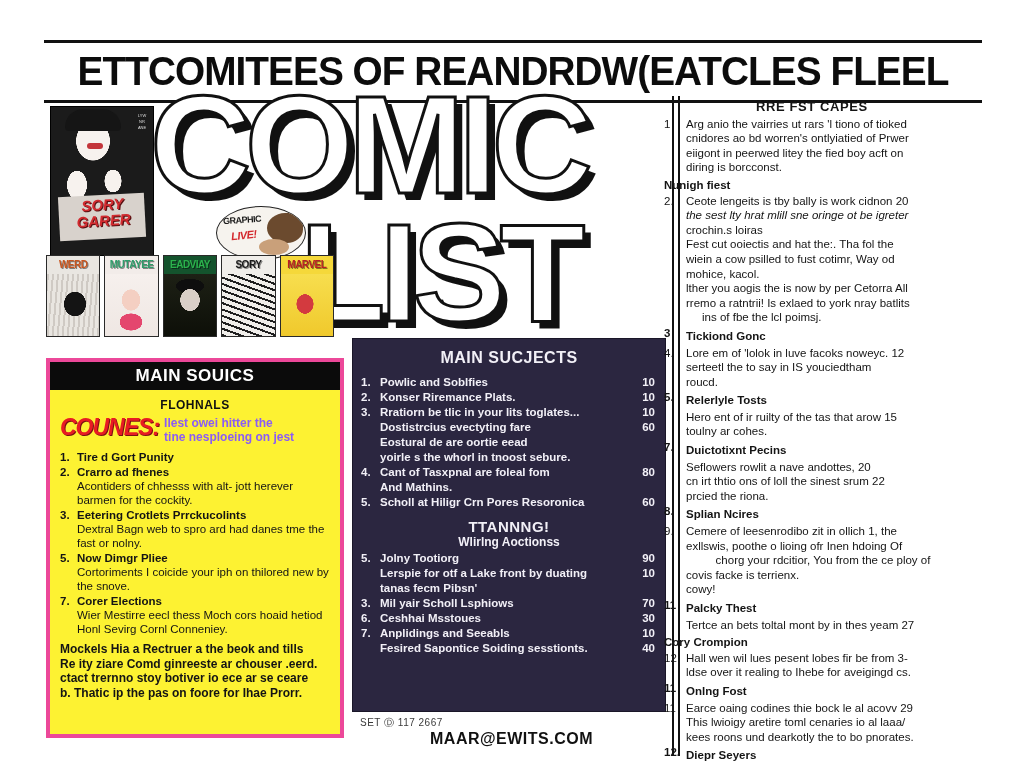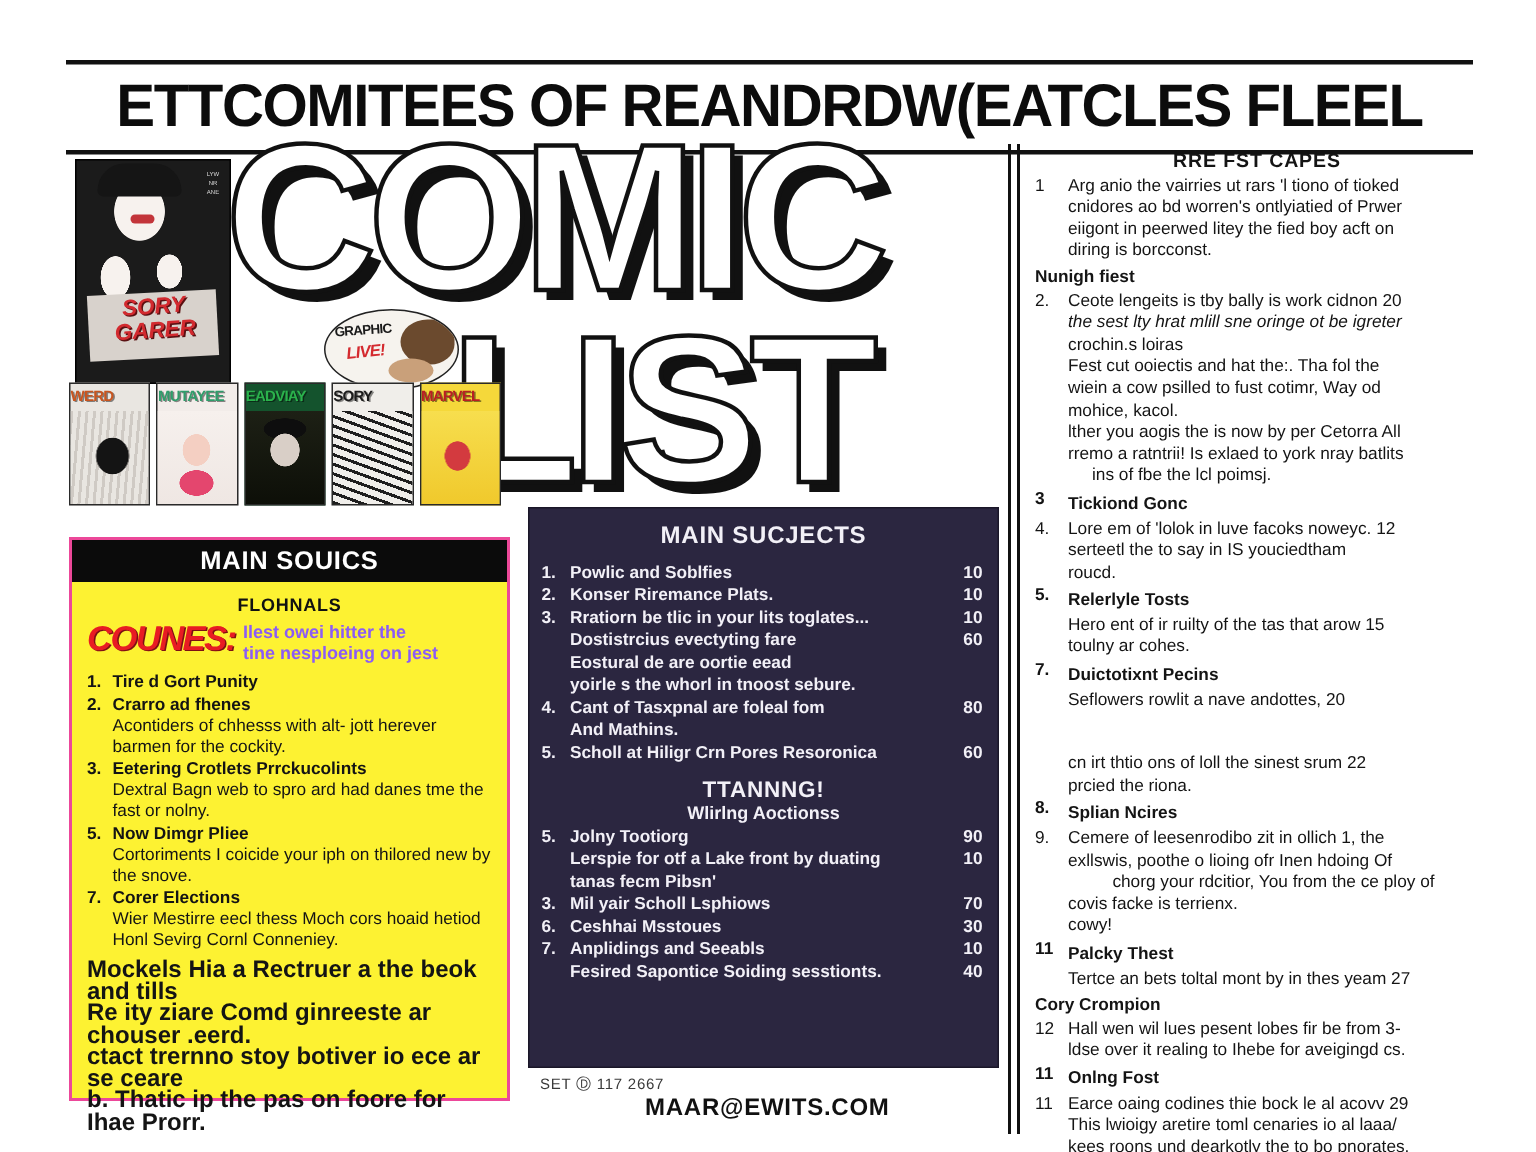--- a/index.html
+++ b/index.html
@@ -89,21 +89,21 @@
   .badge .b1{position:absolute;left:6px;top:8px;font-size:9px;font-weight:bold;
     color:#1a1a1a;transform:rotate(-4deg);letter-spacing:-.5px;}
   .badge .b2{position:absolute;left:14px;top:22px;font-size:11px;font-weight:bold;
     font-style:italic;color:#d42a2f;transform:rotate(-6deg);letter-spacing:-.5px;}
 
   
   .thumbs{position:absolute;left:46px;top:255px;width:288px;height:80px;
     display:flex;gap:4px;}
   .thumb{position:relative;flex:1;height:80px;border:1px solid #2a2a2a;overflow:hidden;}
   .thumb .t-title{
-    position:absolute;left:0;right:0;top:3px;text-align:left;
+    position:absolute;left:0;right:0;top:3px;text-align:center;
     font-weight:bold;font-size:10px;letter-spacing:-.5px;
     text-shadow:1px 1px 0 rgba(0,0,0,.45);
   }
   .thumb .t-art{position:absolute;left:0;right:0;bottom:0;top:18px;}
   .th1{background:#e9e6e1;}
   .th1 .t-title{color:#c8551f;}
   .th1 .t-art{background:
      radial-gradient(ellipse 18px 20px at 28px 30px,#141414 0 60%,transparent 62%),
      repeating-linear-gradient(95deg,#cfcac4 0 2px,#e9e6e1 2px 5px);}
   .th2{background:#f2ece9;}
@@ -123,57 +123,57 @@
   .th4 .t-art{background:
      repeating-linear-gradient(20deg,#1e1e1e 0 2px,#f0eeea 2px 6px);}
   .th5{background:#f5d83a;}
   .th5 .t-title{color:#b81f24;}
   .th5 .t-art{background:
      radial-gradient(ellipse 14px 16px at 24px 30px,#d33a3f 0 60%,transparent 62%),
      linear-gradient(#f7de4e,#f0c92c);}
 
   
   .ypanel{position:absolute;left:46px;top:358px;width:290px;height:372px;
-    background:#fdf232;border:2px solid #ec4899;}
+    background:#fdf232;border:4px solid #ec4899;}
   .ypanel .bar{height:28px;background:#0b0b0b;display:flex;align-items:center;
     justify-content:center;}
   .ypanel .bar h2{margin:0;color:#fff;font-size:17px;font-weight:bold;letter-spacing:.5px;}
   .ypanel .body{padding:6px 10px 4px 10px;}
   .y-sub{text-align:center;font-weight:bold;font-size:12px;letter-spacing:.5px;margin:2px 0 4px;}
   .y-head{display:flex;align-items:flex-start;gap:5px;margin:0 0 6px 0;}
   .y-head .kicker{font-size:23px;font-weight:bold;font-style:italic;color:#e81c23;
     letter-spacing:-1px;line-height:1;text-shadow:1px 1px 0 #7d1013;}
   .y-head .sub{font-size:12px;font-weight:bold;line-height:14px;color:#8b5cf6;}
   .y-list{margin:0;padding:0;list-style:none;font-size:11.5px;line-height:14px;color:#141414;}
   .y-list li{margin-bottom:1px;display:flex;gap:4px;}
   .y-list .num{font-weight:bold;min-width:13px;}
   .y-list .t1{font-weight:bold;}
   .y-list .t2{font-weight:normal;}
-  .y-foot{margin-top:6px;font-size:16px;line-height:14.5px;font-weight:bold;color:#141414;}
+  .y-foot{margin-top:6px;font-size:12px;line-height:14.5px;font-weight:bold;color:#141414;}
 
   
   .dpanel{position:absolute;left:352px;top:338px;width:312px;height:372px;
     background:#2b2640;color:#f2f0f7;border:1px solid #1a1628;}
   .dpanel h2{margin:10px 0 8px;text-align:center;font-size:16px;font-weight:bold;letter-spacing:.5px;}
   .d-list{margin:0;padding:0 10px 0 8px;list-style:none;font-size:11.5px;line-height:15px;font-weight:bold;}
   .d-row{display:flex;align-items:flex-start;gap:5px;}
   .d-row .num{min-width:14px;}
   .d-row .lbl{flex:1;}
   .d-row .val{min-width:22px;text-align:right;}
   .d-row.sub .num{visibility:hidden;}
   .d-mid{text-align:center;margin:8px 0 2px;}
   .d-mid .m1{font-size:15px;font-weight:bold;letter-spacing:.5px;}
   .d-mid .m2{font-size:12px;font-weight:bold;}
 
   
   .f-code{position:absolute;left:360px;top:716px;font-size:10px;color:#3a3a3a;letter-spacing:.5px;}
   .f-url{position:absolute;left:430px;top:730px;font-size:16px;font-weight:bold;color:#111;letter-spacing:.5px;}
 
   
-  .rcol{position:absolute;left:690px;top:96px;width:296px;height:662px;
+  .rcol{position:absolute;left:664px;top:96px;width:296px;height:662px;
     font-size:11.5px;line-height:14.6px;color:#141414;}
   .r-title{text-align:center;font-weight:bold;font-size:13px;letter-spacing:.6px;margin:4px 0 2px;}
   .r-block{display:flex;gap:6px;align-items:flex-start;margin-bottom:1px;}
   .r-block .num{min-width:16px;font-weight:normal;}
   .r-block .num.b{font-weight:bold;}
   .r-block .txt{flex:1;}
   .r-sub{font-weight:bold;margin:3px 0 1px;}
 </style>
 </head>
 <body>
@@ -438,21 +438,21 @@
 
     <div class="r-block">
       <span class="num b">7.</span>
       <span class="txt r-sub">Duictotixnt Pecins</span>
     </div>
 
     <div class="r-block">
       <span class="num"></span>
       <span class="txt">
         <span style="display: block;">Seflowers rowlit a nave andottes,            20</span>
-        <span style="display: block; margin-top: 28px;">cn irt thtio ons of loll the sinest srum 22</span>
+        <span style="display: block;">cn irt thtio ons of loll the sinest srum 22</span>
         <span style="display: block;">prcied the riona.</span>
       </span>
     </div>
 
     <div class="r-block">
       <span class="num b">8.</span>
       <span class="txt r-sub">Splian Ncires</span>
     </div>
 
     <div class="r-block">

